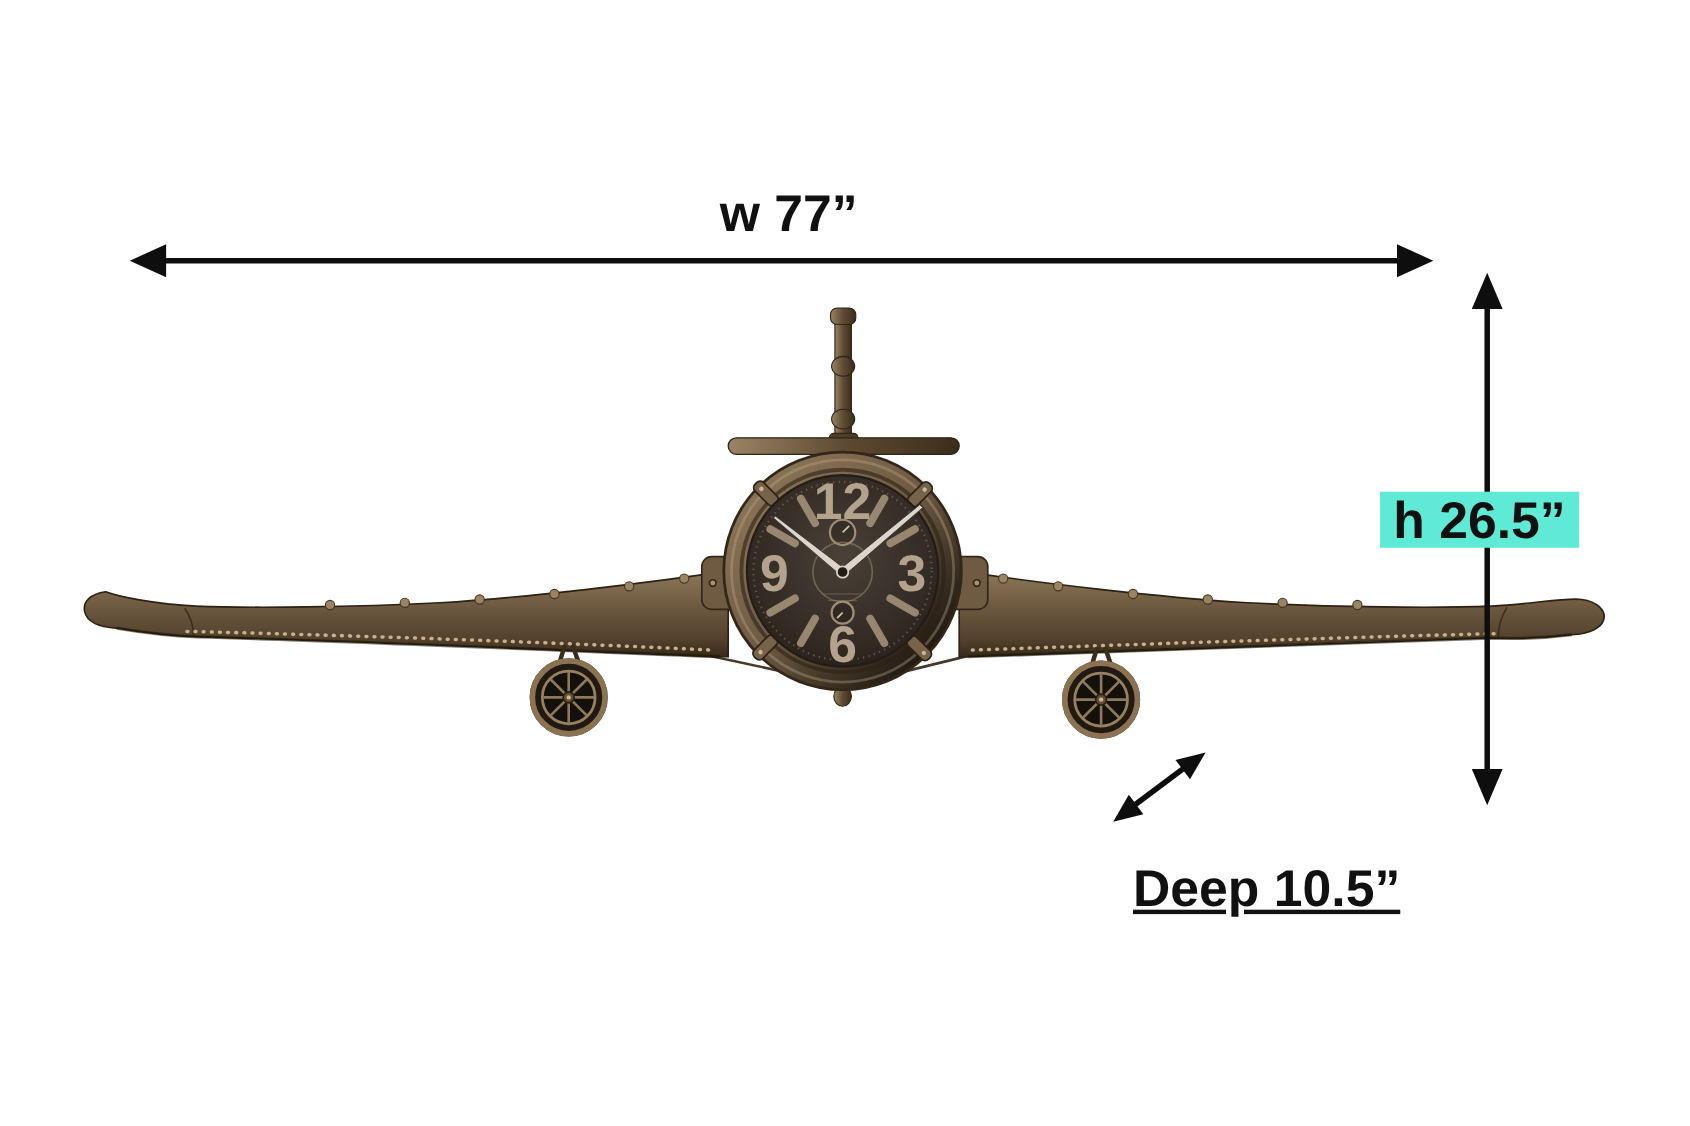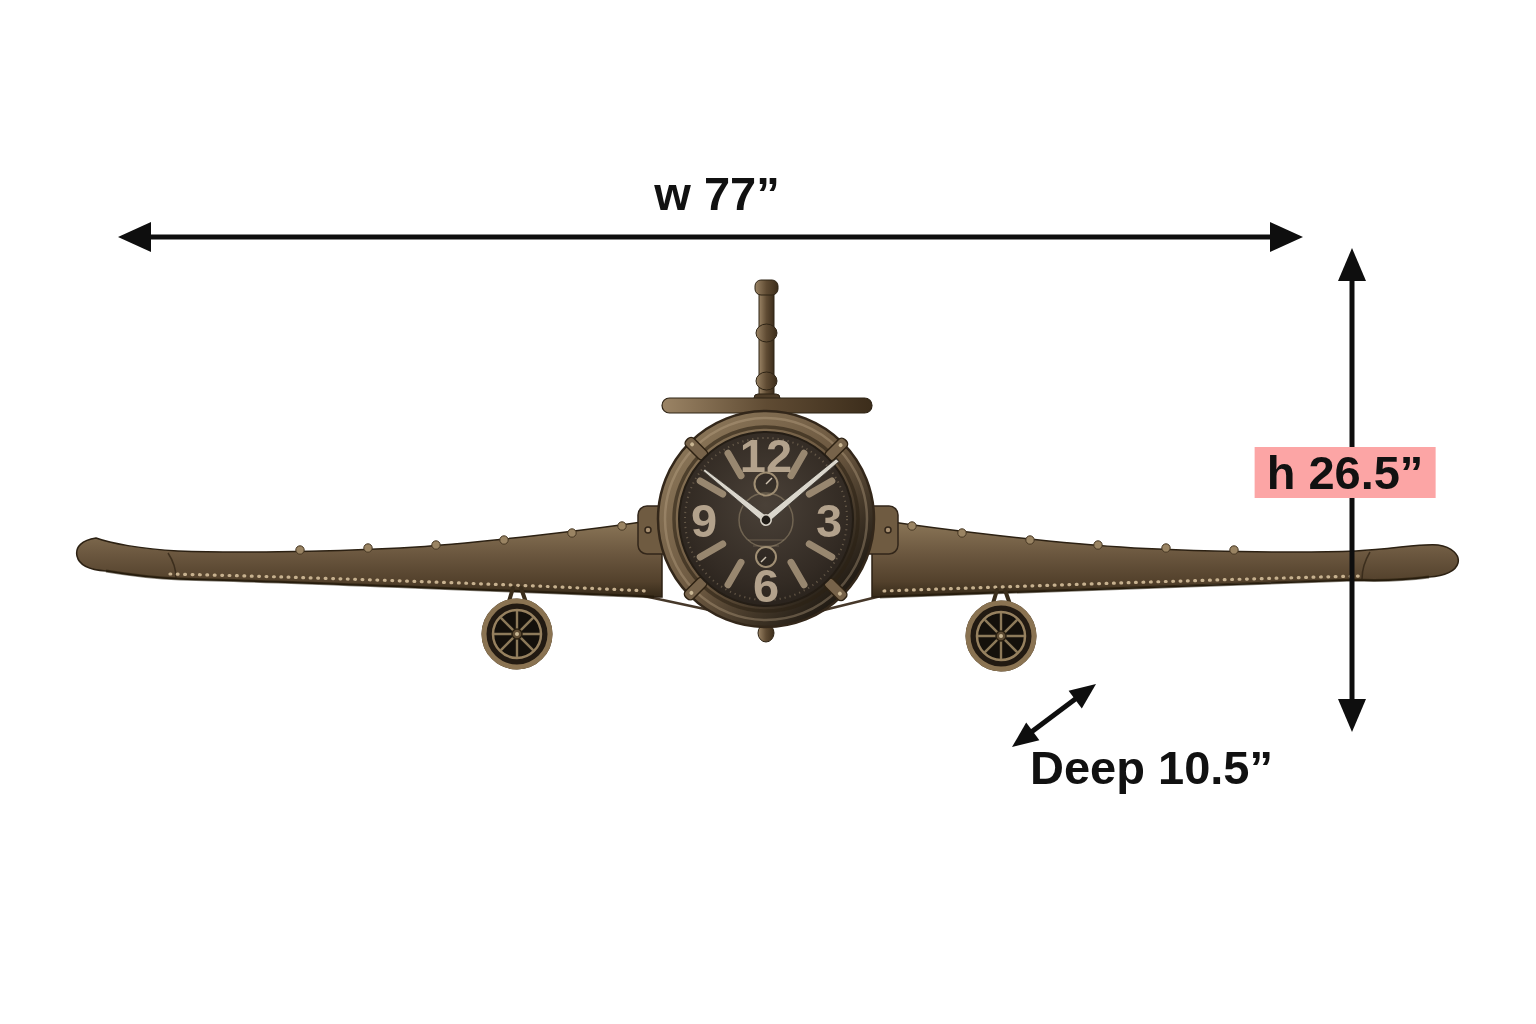--- a/index.html
+++ b/index.html
@@ -2,22 +2,22 @@
 <html><head>
 <meta charset="utf-8">
 <style>
   html,body{margin:0;padding:0;background:#fff;}
   #canvas{position:relative;width:1536px;height:1024px;background:#fff;overflow:hidden;
           font-family:"Liberation Sans",sans-serif;}
   svg{position:absolute;left:0;top:0;}
   .dim-label{position:absolute;font-weight:700;color:#111;font-size:47px;
              letter-spacing:0;white-space:nowrap;line-height:1;}
   #width-label{left:717px;top:170px;transform:translateX(-50%);}
-  #height-label{left:1345px;top:447px;transform:translateX(-50%);background:#fca5a5;padding:2px 12px;text-align:center;}
-  #depth-label{left:1030px;top:744px;}
+  #height-label{left:1345px;top:447px;transform:translateX(-50%);background:#5eead4;padding:2px 12px;text-align:center;}
+  #depth-label{left:1030px;top:784px;text-decoration:underline;}
 </style>
 </head>
 <body>
 
 <div id="canvas">
 
   <svg width="1536" height="1024" viewBox="0 0 1536 1024">
     <defs>
       <linearGradient id="wingGrad" x1="0" y1="0" x2="0" y2="1">
         <stop offset="0" stop-color="#8d7859"></stop>

